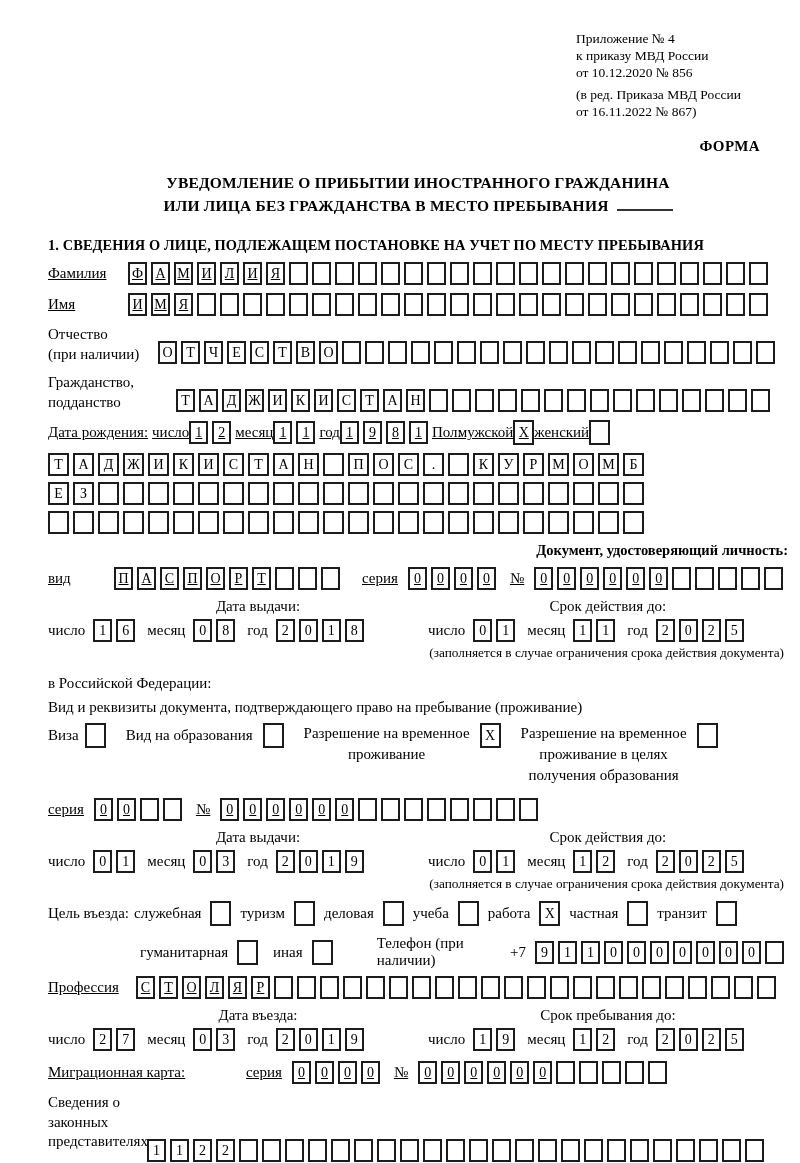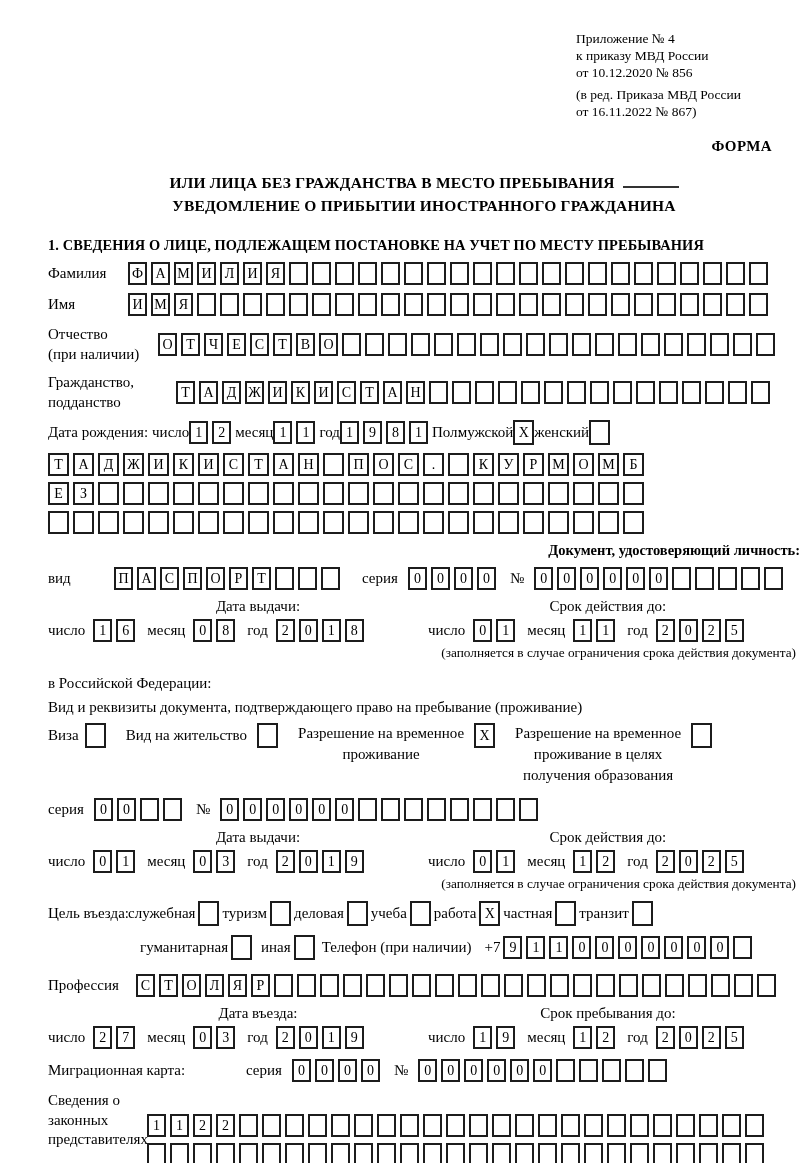--- a/index.html
+++ b/index.html
@@ -1,83 +1,83 @@
 <!DOCTYPE html>
 <html><head>
 <meta charset="utf-8">
 <style>
   * { box-sizing: border-box; }
   body { margin:0; background:#ffffff; }
   .page {
     width:800px; height:1163px; margin:0 auto; background:#fff; color:#000;
     font-family:"Liberation Serif","DejaVu Serif",serif; font-size:15px;
-    padding:30px 0 0 48px; position:relative; overflow:hidden;
+    padding:30px 12px 0 48px; position:relative; overflow:hidden;
   }
   
   .appendix { margin-left:528px; font-size:13.5px; line-height:17px; }
   .appendix .rev { margin-top:5px; }
   .forma { text-align:right; padding-right:28px; font-weight:bold; margin-top:18px; font-size:15px; letter-spacing:.4px; }
   .title { text-align:center; font-weight:bold; font-size:15.5px; line-height:23px; margin-top:16px; letter-spacing:.2px; }
   .uline { display:inline-block; width:56px; border-bottom:2px solid #333; height:14px; margin-left:8px; }
   .sec-heading { font-weight:bold; font-size:14.4px; margin-top:20px; letter-spacing:.1px; white-space:nowrap; }
 
   
   .cells { display:inline-flex; }
   .cell {
     width:19px; height:23px; border:2px solid #1c1c1c; margin-right:4px;
     display:inline-block; text-align:center; font-size:14px; line-height:19px;
     flex:0 0 auto; background:#fff;
   }
   .wide .cell { width:21px; }
   .cbx { display:inline-flex; }
   .cbx .cell { width:21px; height:25px; line-height:21px; margin-right:0; }
 
-  .frow { display:flex; align-items:center; margin-top:8px; }
-  .frow-top { display:flex; align-items:center; margin-top:8px; }
+  .frow { display:flex; align-items:center; margin-top:8px;text-decoration:underline; }
+  .frow-top { display:flex; align-items:flex-end; margin-top:8px; }
   .lbl { flex:0 0 auto; }
   .lbl-2l { line-height:20px; }
   .w80 { width:80px; } .w110 { width:110px; } .w128 { width:128px; } .w112 { width:112px; }
   .w88 { width:88px; } .w95 { width:95px; }
   .stack > * { margin-bottom:6px; }
   .stack > *:last-child { margin-bottom:0; }
 
   .doc-heading { text-align:right; font-weight:bold; margin-top:8px; font-size:14.5px; }
 
   .datepair { display:flex; margin-top:8px; }
   .dategroup { width:380px; }
   .dategroup.right { width:auto; }
   .dg-head { text-align:center; margin-bottom:4px; padding-left:40px; }
   .dg-row { display:flex; align-items:center; gap:8px; }
   .limit-note { text-align:right; font-size:13.3px; margin-top:3px; padding-right:4px; }
 
   .intro { margin-top:10px; line-height:24px; }
   .permit-row { display:flex; align-items:flex-start; margin-top:4px; gap:14px; }
   .permit-label { text-align:center; line-height:21px; }
 
-  .inline-row { display:flex; align-items:center; gap:3px; margin-top:9px; flex-wrap:nowrap; }
+  .inline-row { display:flex; align-items:center; gap:9px; margin-top:9px; flex-wrap:nowrap; }
   .indent92 { margin-left:92px; }
 </style>
 </head>
 <body>
 
 <div class="page">
 
   <div class="appendix">
     <div>Приложение № 4</div>
     <div>к приказу МВД России</div>
     <div>от 10.12.2020 № 856</div>
     <div class="rev">(в ред. Приказа МВД России</div>
     <div>от 16.11.2022 № 867)</div>
   </div>
 
   <div class="forma">ФОРМА</div>
 
   <div class="title">
+    <div>УВЕДОМЛЕНИЕ О ПРИБЫТИИ ИНОСТРАННОГО ГРАЖДАНИНА</div>
     <div><span>ИЛИ ЛИЦА БЕЗ ГРАЖДАНСТВА В МЕСТО ПРЕБЫВАНИЯ</span><span class="uline"></span></div>
-    <div>УВЕДОМЛЕНИЕ О ПРИБЫТИИ ИНОСТРАННОГО ГРАЖДАНИНА</div>
   </div>
 
   <div class="sec-heading">1. СВЕДЕНИЯ О ЛИЦЕ, ПОДЛЕЖАЩЕМ ПОСТАНОВКЕ НА УЧЕТ ПО МЕСТУ ПРЕБЫВАНИЯ</div>
 
   <div class="frow">
     <span class="lbl w80">Фамилия</span>
     <span class="cells">
         <span class="cell">Ф</span>
         <span class="cell">А</span>
         <span class="cell">М</span>
@@ -420,21 +420,21 @@
   </div>
 
   <div class="permit-row">
     <span style="display:flex; align-items:flex-start; gap:6px;">
       <span style="line-height:25px;">Виза</span>
       <span class="cbx">
           <span class="cell"></span>
         </span>
     </span>
     <span style="display:flex; align-items:flex-start; gap:10px; margin-left:6px;">
-      <span style="line-height:25px;">Вид на жительство</span>
+      <span style="line-height:25px;">Вид на образования</span>
       <span class="cbx">
           <span class="cell"></span>
         </span>
     </span>
     <span style="display:flex; align-items:flex-start; gap:10px; margin-left:6px;">
       <span class="permit-label">
         <span>Разрешение на временное</span><br>
         <span>проживание</span>
       </span>
       <span class="cbx">
@@ -562,38 +562,38 @@
 
   <div class="inline-row indent92">
     <span>гуманитарная</span>
     <span class="cbx">
         <span class="cell"></span>
       </span>
     <span style="margin-left:6px;">иная</span>
     <span class="cbx">
         <span class="cell"></span>
       </span>
-    <span style="margin-left:4px;">Телефон (при наличии)</span>
+    <span style="margin-left:35px;">Телефон (при наличии)</span>
     <span style="margin-left:10px;">+7</span>
     <span class="cells">
         <span class="cell">9</span>
         <span class="cell">1</span>
         <span class="cell">1</span>
         <span class="cell">0</span>
         <span class="cell">0</span>
         <span class="cell">0</span>
         <span class="cell">0</span>
         <span class="cell">0</span>
         <span class="cell">0</span>
         <span class="cell">0</span>
         <span class="cell"></span>
       </span>
   </div>
 
-  <div class="frow" style="margin-top:14px;">
+  <div class="frow" style="margin-top:7px;">
     <span class="lbl w88">Профессия</span>
     <span class="cells">
         <span class="cell">С</span>
         <span class="cell">Т</span>
         <span class="cell">О</span>
         <span class="cell">Л</span>
         <span class="cell">Я</span>
         <span class="cell">Р</span>
         <span class="cell"></span>
         <span class="cell"></span>

